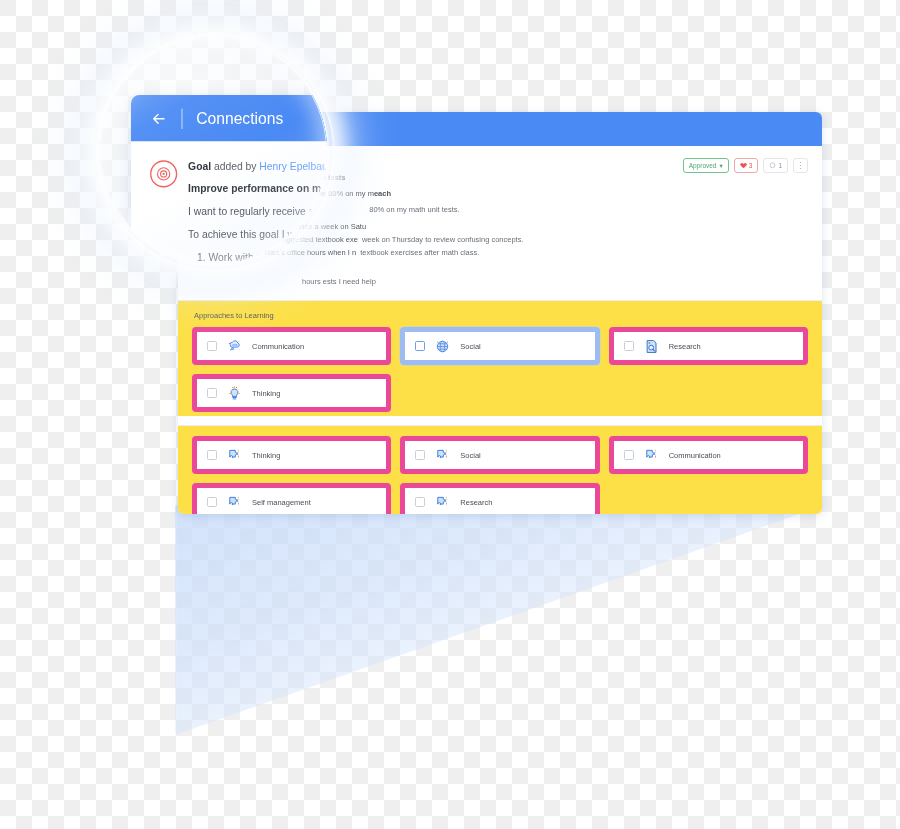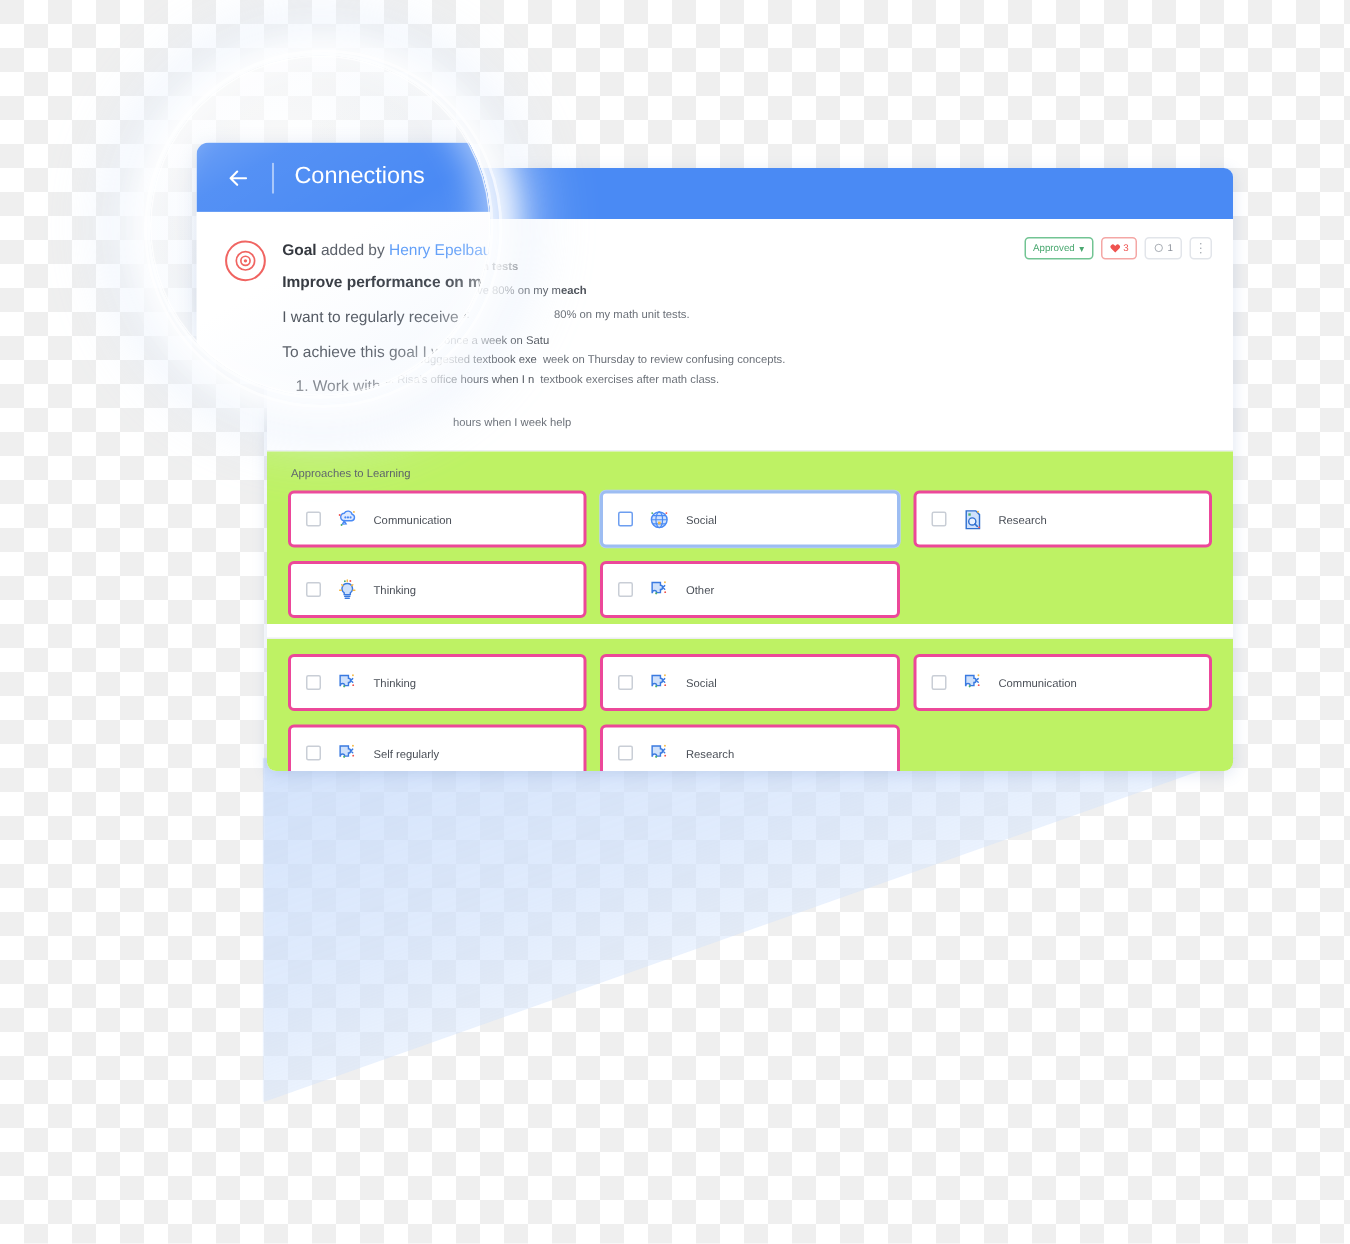--- a/index.html
+++ b/index.html
@@ -60,25 +60,25 @@
   }
   .btn-approved{border:1px solid #72c493;color:#4aa870;}
   .btn-like{border:1px solid #f4a7a5;color:#ef5350;gap:2px;}
   .btn-comment{border:1px solid #e2e5ea;color:#8b9099;gap:2px;}
   .btn-more{border:1px solid #e2e5ea;color:#8b9099;width:15px;justify-content:center;padding:0;}
   .dots{display:flex;flex-direction:column;gap:1.5px;}
   .dots i{width:1.5px;height:1.5px;background:#9aa0a8;border-radius:50%;display:block;}
 
   .divider{height:1px;background:#eceef1;margin:0;}
 
-  .section{padding:10px 14px 4px 14px;background:#bef264;}
+  .section{padding:10px 14px 4px 14px;background:#fde047;}
   .section-title{font-size:7.5px;color:#565b63;margin:0 0 7px 2px;}
   .grid{display:grid;grid-template-columns:repeat(3,1fr);gap:9px;}
   .tile{
-    border:2px solid #ec4899;border-radius:4px;background:#fff;
+    border:5px solid #ec4899;border-radius:4px;background:#fff;
     height:38px;display:flex;align-items:center;padding:0 10px;gap:8px;
     box-sizing:border-box;
   }
   .tile.sel{border-color:#9dbdf2;box-shadow:0 0 0 .5px #b9d0f6;}
   .cb{width:8px;height:8px;border:1px solid #c9ced6;border-radius:1.5px;flex:0 0 8px;background:#fff;}
   .tile.sel .cb{border-color:#6d9ef0;}
   .tile-ico{width:19px;height:19px;flex:0 0 19px;display:flex;align-items:center;justify-content:center;}
   .tile-ico svg{display:block;}
   .tile-label{font-size:7.5px;color:#4a4f57;white-space:nowrap;}
   .empty-tile{visibility:hidden;}
@@ -168,21 +168,21 @@
         <div class="goal-p">
           <span>To achieve this goal I will do:</span>
           <span style="display:inline-block;width:52px"></span>
           <span class="dim">80% on my math unit tests.</span>
         </div>
         <ol class="goal-ol">
           <li><span>Work with my tutor once a week on Satu</span></li>
           <li><span>Complete the suggested textbook exe</span><span class="dim" style="margin-left:4px">week on Thursday to review confusing concepts.</span></li>
           <li><span>Visit Mrs. Risa's office hours when I n</span><span class="dim" style="margin-left:4px">textbook exercises after math class.</span></li>
         </ol>
-        <div class="goal-p dim" style="margin-left:84px">hours when I week help</div>
+        <div class="goal-p dim" style="margin-left:84px">hours ests I need help</div>
       </div>
     </div>
   </div>
 
   <div class="divider"></div>
 
   <div class="section">
     <div class="section-title">Approaches to Learning</div>
     <div class="grid">
       <div class="tile">
@@ -240,33 +240,20 @@
             <path d="M12 6.3a4.3 4.3 0 0 1 2.6 7.8v1.6h-5.2v-1.6A4.3 4.3 0 0 1 12 6.3z" fill="#cfe1fb" stroke="#3a7ae0" stroke-width="1.2"></path>
             <path d="M9.8 17h4.4M10.3 18.8h3.4" stroke="#3a7ae0" stroke-width="1.2" stroke-linecap="round"></path>
             <path d="M12 3.3v1.4M5.6 12h1.4M17 12h1.4M7.3 7.3l1 1M16.7 7.3l-1 1" stroke="#f5b945" stroke-width="1.2" stroke-linecap="round"></path>
             <circle cx="10" cy="4.4" r=".8" fill="#4caf6e"></circle>
               <circle cx="14.6" cy="4.2" r=".8" fill="#ef5350"></circle>
           </svg>
         </span>
         <span class="tile-label">Thinking</span>
       </div>
 
-      <div class="tile">
-        <span class="cb"></span>
-        <span class="tile-ico">
-          <svg width="19" height="19" viewBox="0 0 24 24">
-            <path d="M6 5.5h7v2.3a1.8 1.8 0 1 1 0 3.6V14h-3.2a1.8 1.8 0 1 0-3.6 0H6z" fill="#cfe1fb" stroke="#3a7ae0" stroke-width="1.2"></path>
-            <path d="M16.6 8.1l-1.6 1.5 1.6 1.5" fill="none" stroke="#3a7ae0" stroke-width="1.2" stroke-linecap="round"></path>
-            <circle cx="16.8" cy="5.3" r=".8" fill="#f5b945"></circle>
-              <circle cx="17" cy="13.6" r=".8" fill="#ef5350"></circle>
-              <circle cx="9.4" cy="14.6" r=".9" fill="#4caf6e"></circle>
-          </svg>
-        </span>
-        <span class="tile-label">Other</span>
-      </div>
     </div>
   </div>
 
   <div class="divider" style="margin-top:9px"></div>
 
   <div class="section">
     <div class="grid">
       <div class="tile">
         <span class="cb"></span>
         <span class="tile-ico">
@@ -310,21 +297,21 @@
         <span class="cb"></span>
         <span class="tile-ico">
           <svg width="19" height="19" viewBox="0 0 24 24">
               <path d="M6 5.5h7v2.3a1.8 1.8 0 1 1 0 3.6V14h-3.2a1.8 1.8 0 1 0-3.6 0H6z" fill="#cfe1fb" stroke="#3a7ae0" stroke-width="1.2"></path>
               <path d="M16.6 8.1l-1.6 1.5 1.6 1.5" fill="none" stroke="#3a7ae0" stroke-width="1.2" stroke-linecap="round"></path>
               <circle cx="16.8" cy="5.3" r=".8" fill="#f5b945"></circle>
               <circle cx="17" cy="13.6" r=".8" fill="#ef5350"></circle>
               <circle cx="9.4" cy="14.6" r=".9" fill="#4caf6e"></circle>
             </svg>
         </span>
-        <span class="tile-label">Self regularly</span>
+        <span class="tile-label">Self management</span>
       </div>
       <div class="tile">
         <span class="cb"></span>
         <span class="tile-ico">
           <svg width="19" height="19" viewBox="0 0 24 24">
               <path d="M6 5.5h7v2.3a1.8 1.8 0 1 1 0 3.6V14h-3.2a1.8 1.8 0 1 0-3.6 0H6z" fill="#cfe1fb" stroke="#3a7ae0" stroke-width="1.2"></path>
               <path d="M16.6 8.1l-1.6 1.5 1.6 1.5" fill="none" stroke="#3a7ae0" stroke-width="1.2" stroke-linecap="round"></path>
               <circle cx="16.8" cy="5.3" r=".8" fill="#f5b945"></circle>
               <circle cx="17" cy="13.6" r=".8" fill="#ef5350"></circle>
               <circle cx="9.4" cy="14.6" r=".9" fill="#4caf6e"></circle>

